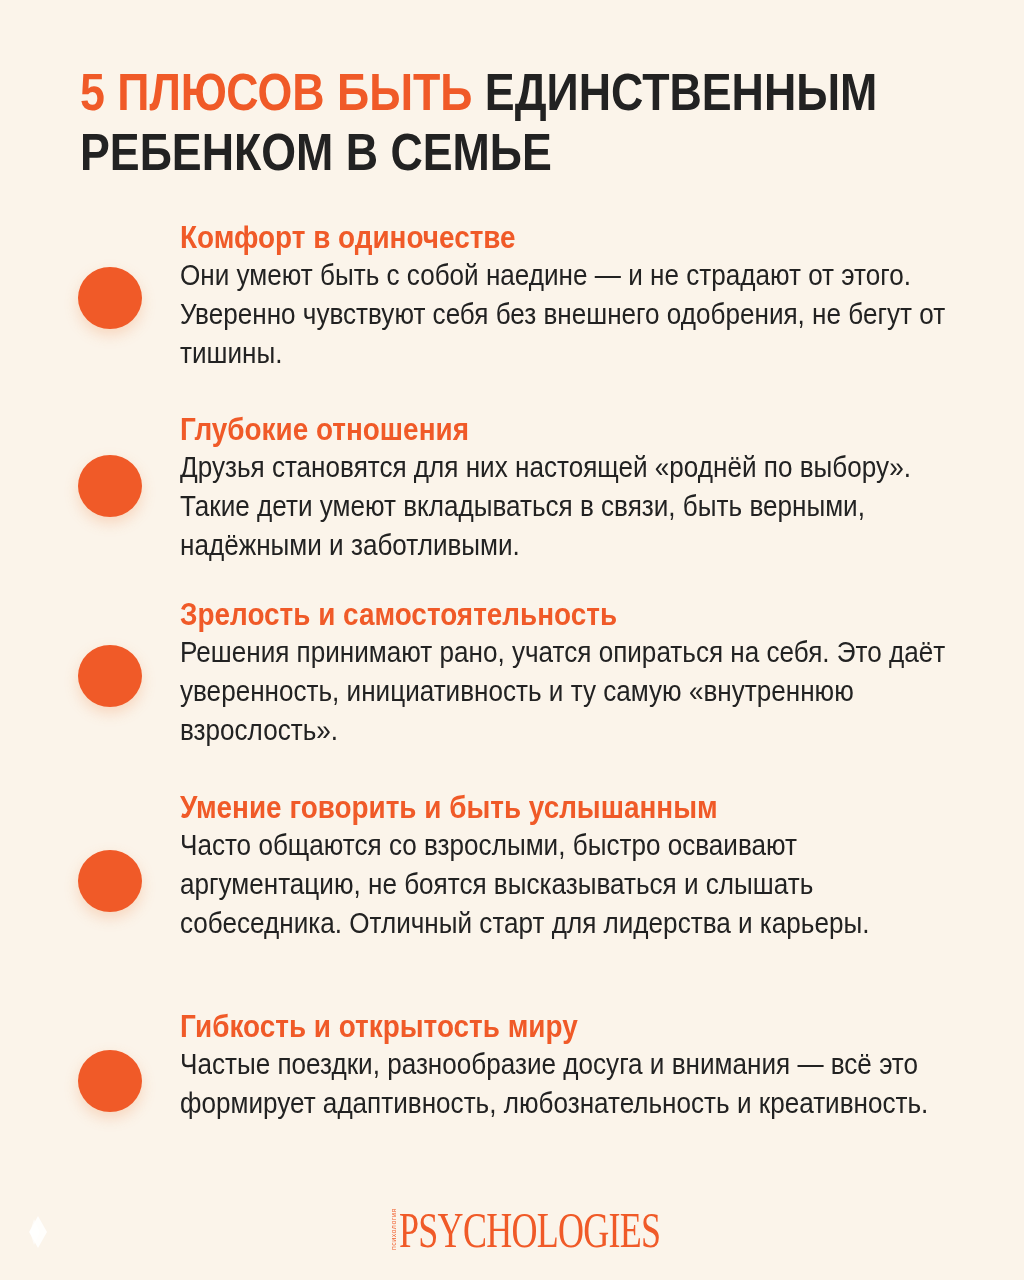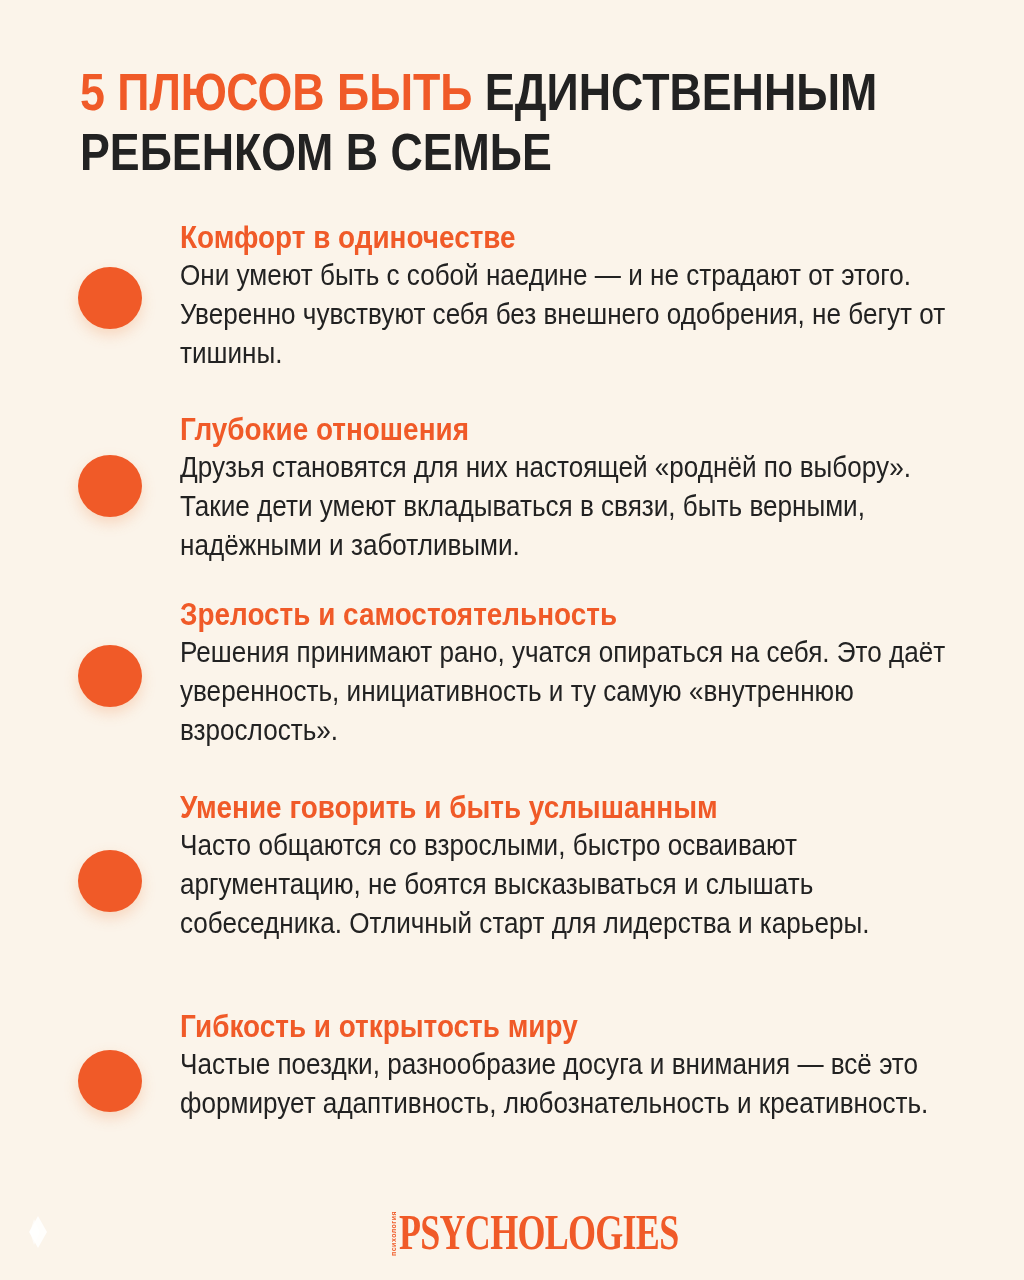--- a/index.html
+++ b/index.html
@@ -35,21 +35,21 @@
     color: #F05A28;
     transform: scaleX(0.9); transform-origin: left top; white-space: nowrap;
   }
   .item-text {
     position: absolute; left: 180px; width: 880px;
     font-size: 29px; line-height: 39px; color: #222222;
     transform: scaleX(0.9); transform-origin: left top;
   }
   .footer-logo-wrap {
     position: absolute; left: 390px; top: 1206px; height: 50px;
-    display: flex; align-items: flex-end; font-weight: bold;
+    display: flex; 
   }
   .logo-small {
     writing-mode: vertical-rl; transform: rotate(180deg);
     font-size: 7px; letter-spacing: 0.5px; color: #F05A28;
     height: 46px; text-align: center; margin-right: 2px;
     font-family: "Liberation Sans", sans-serif;
   }
   .logo-main {
     font-family: "Liberation Serif", serif;
     font-size: 50px; line-height: 48px; color: #F05A28;

